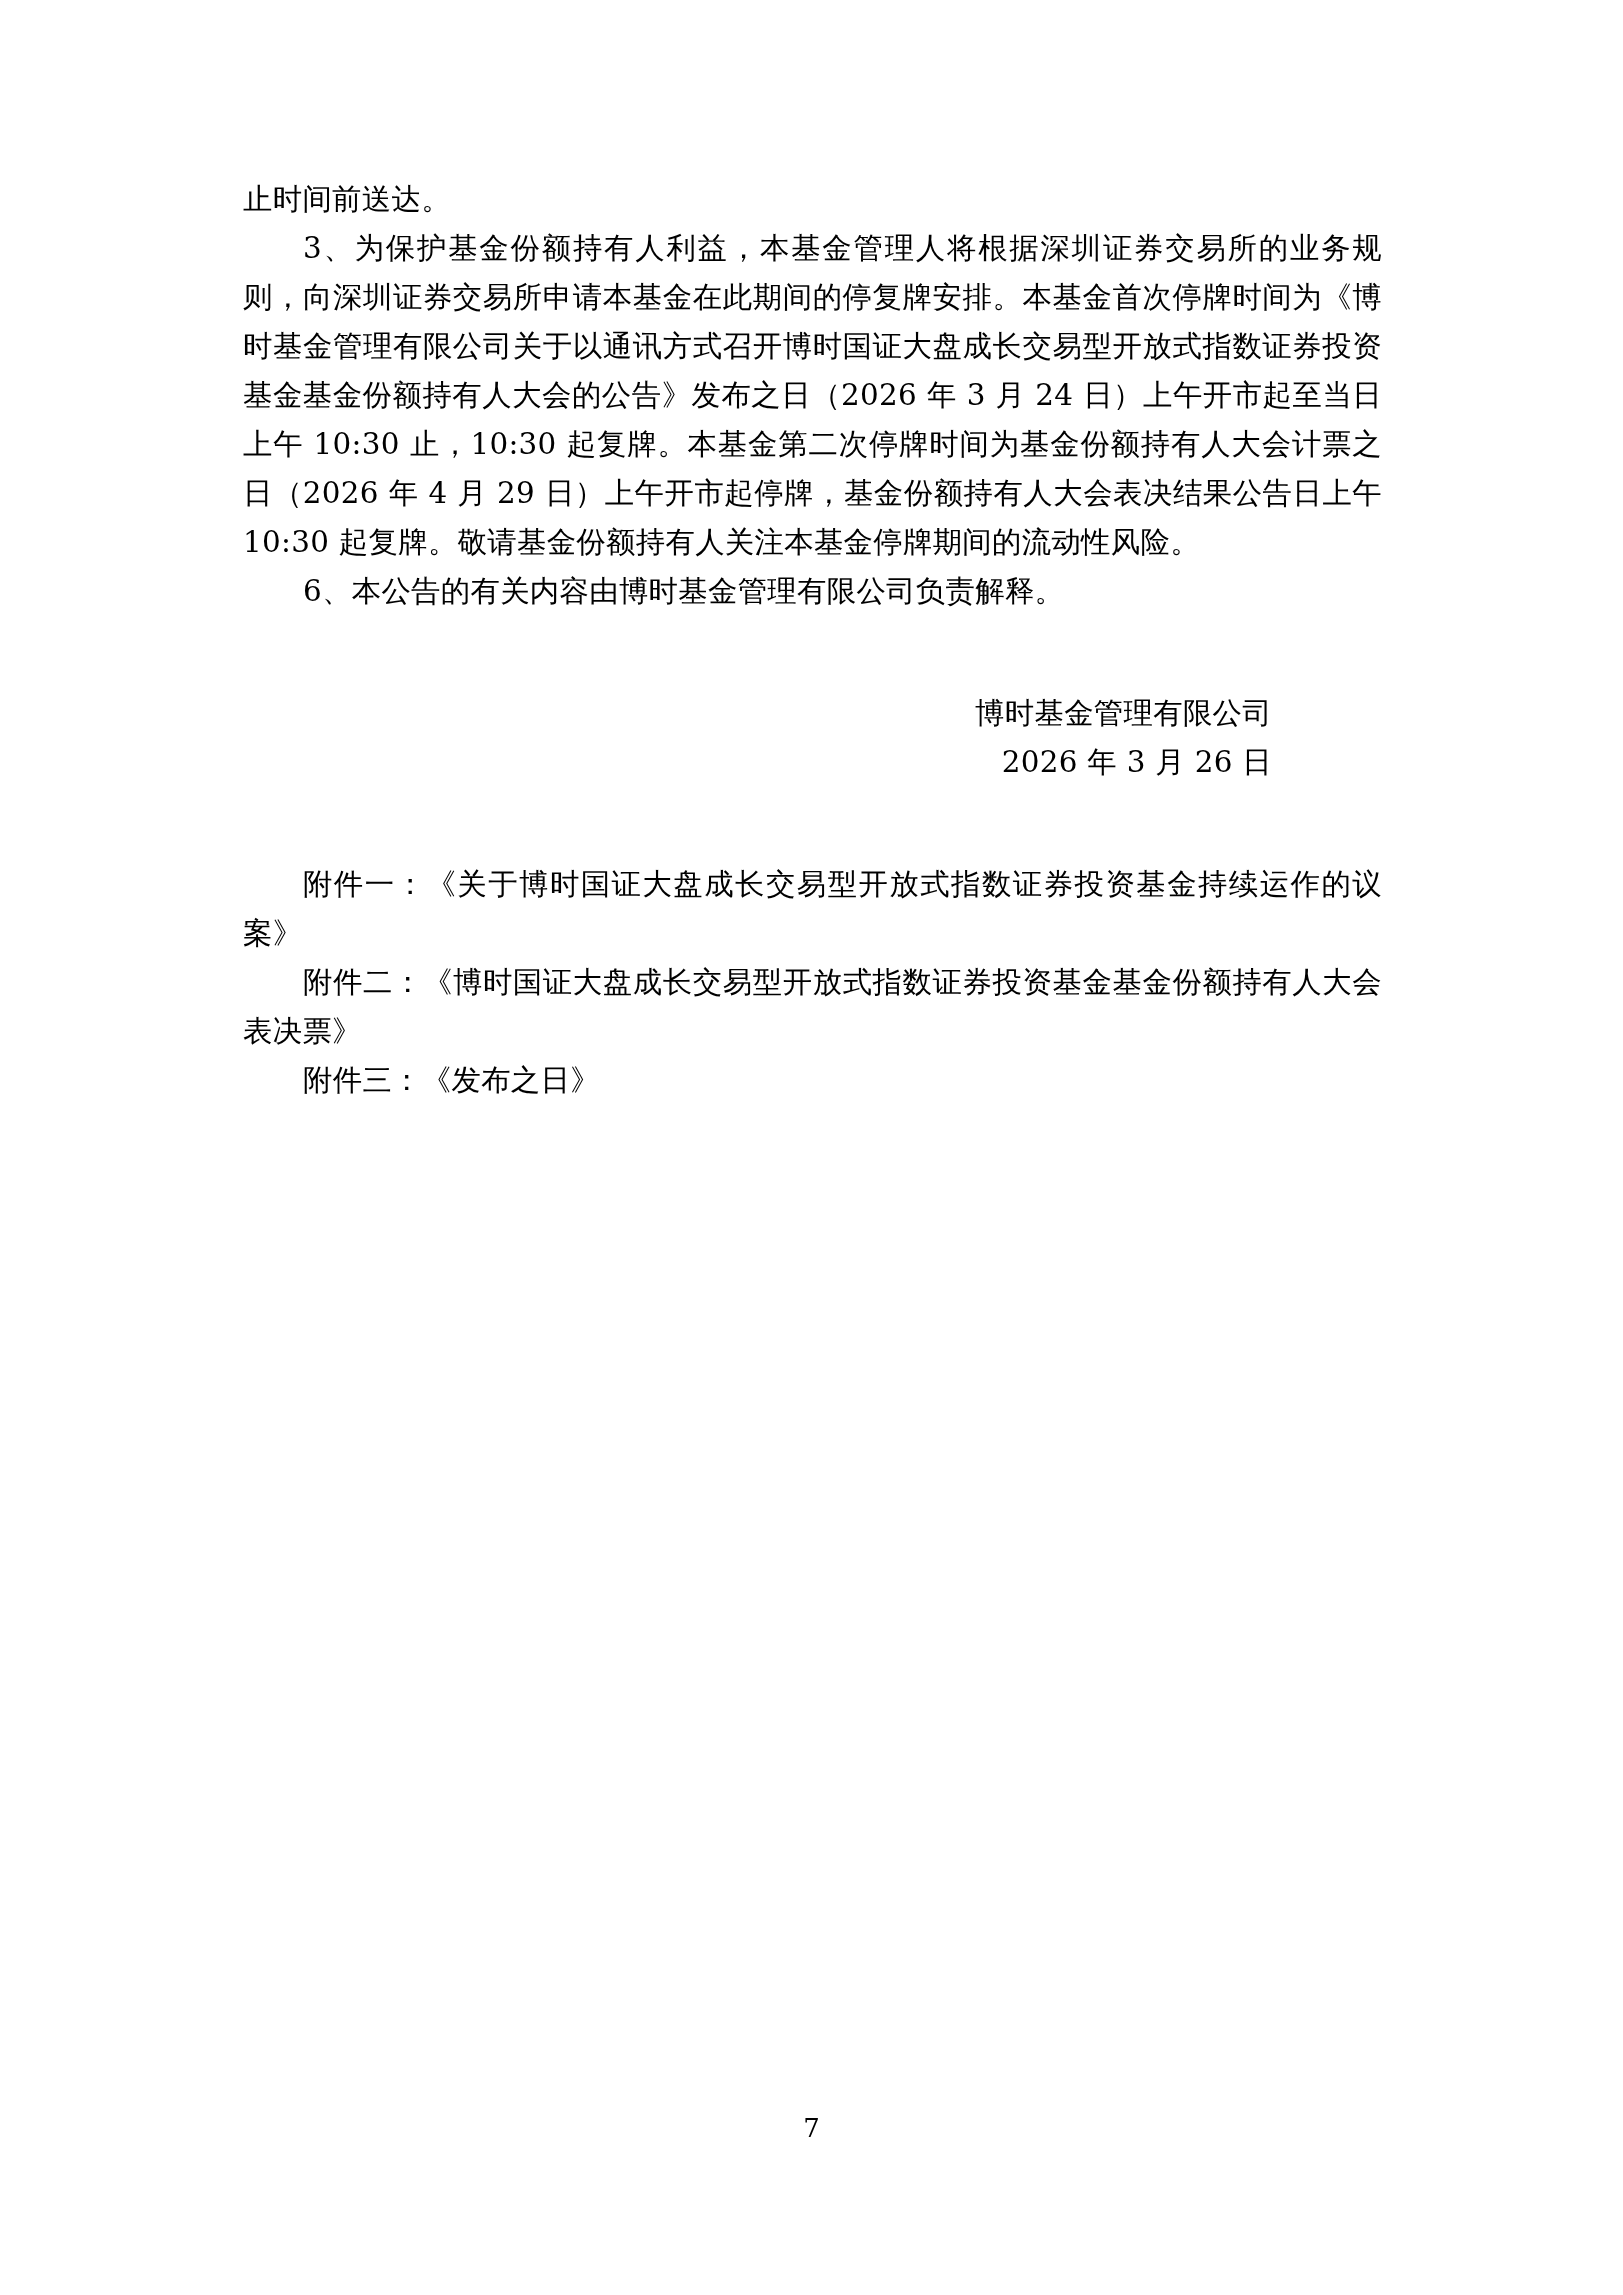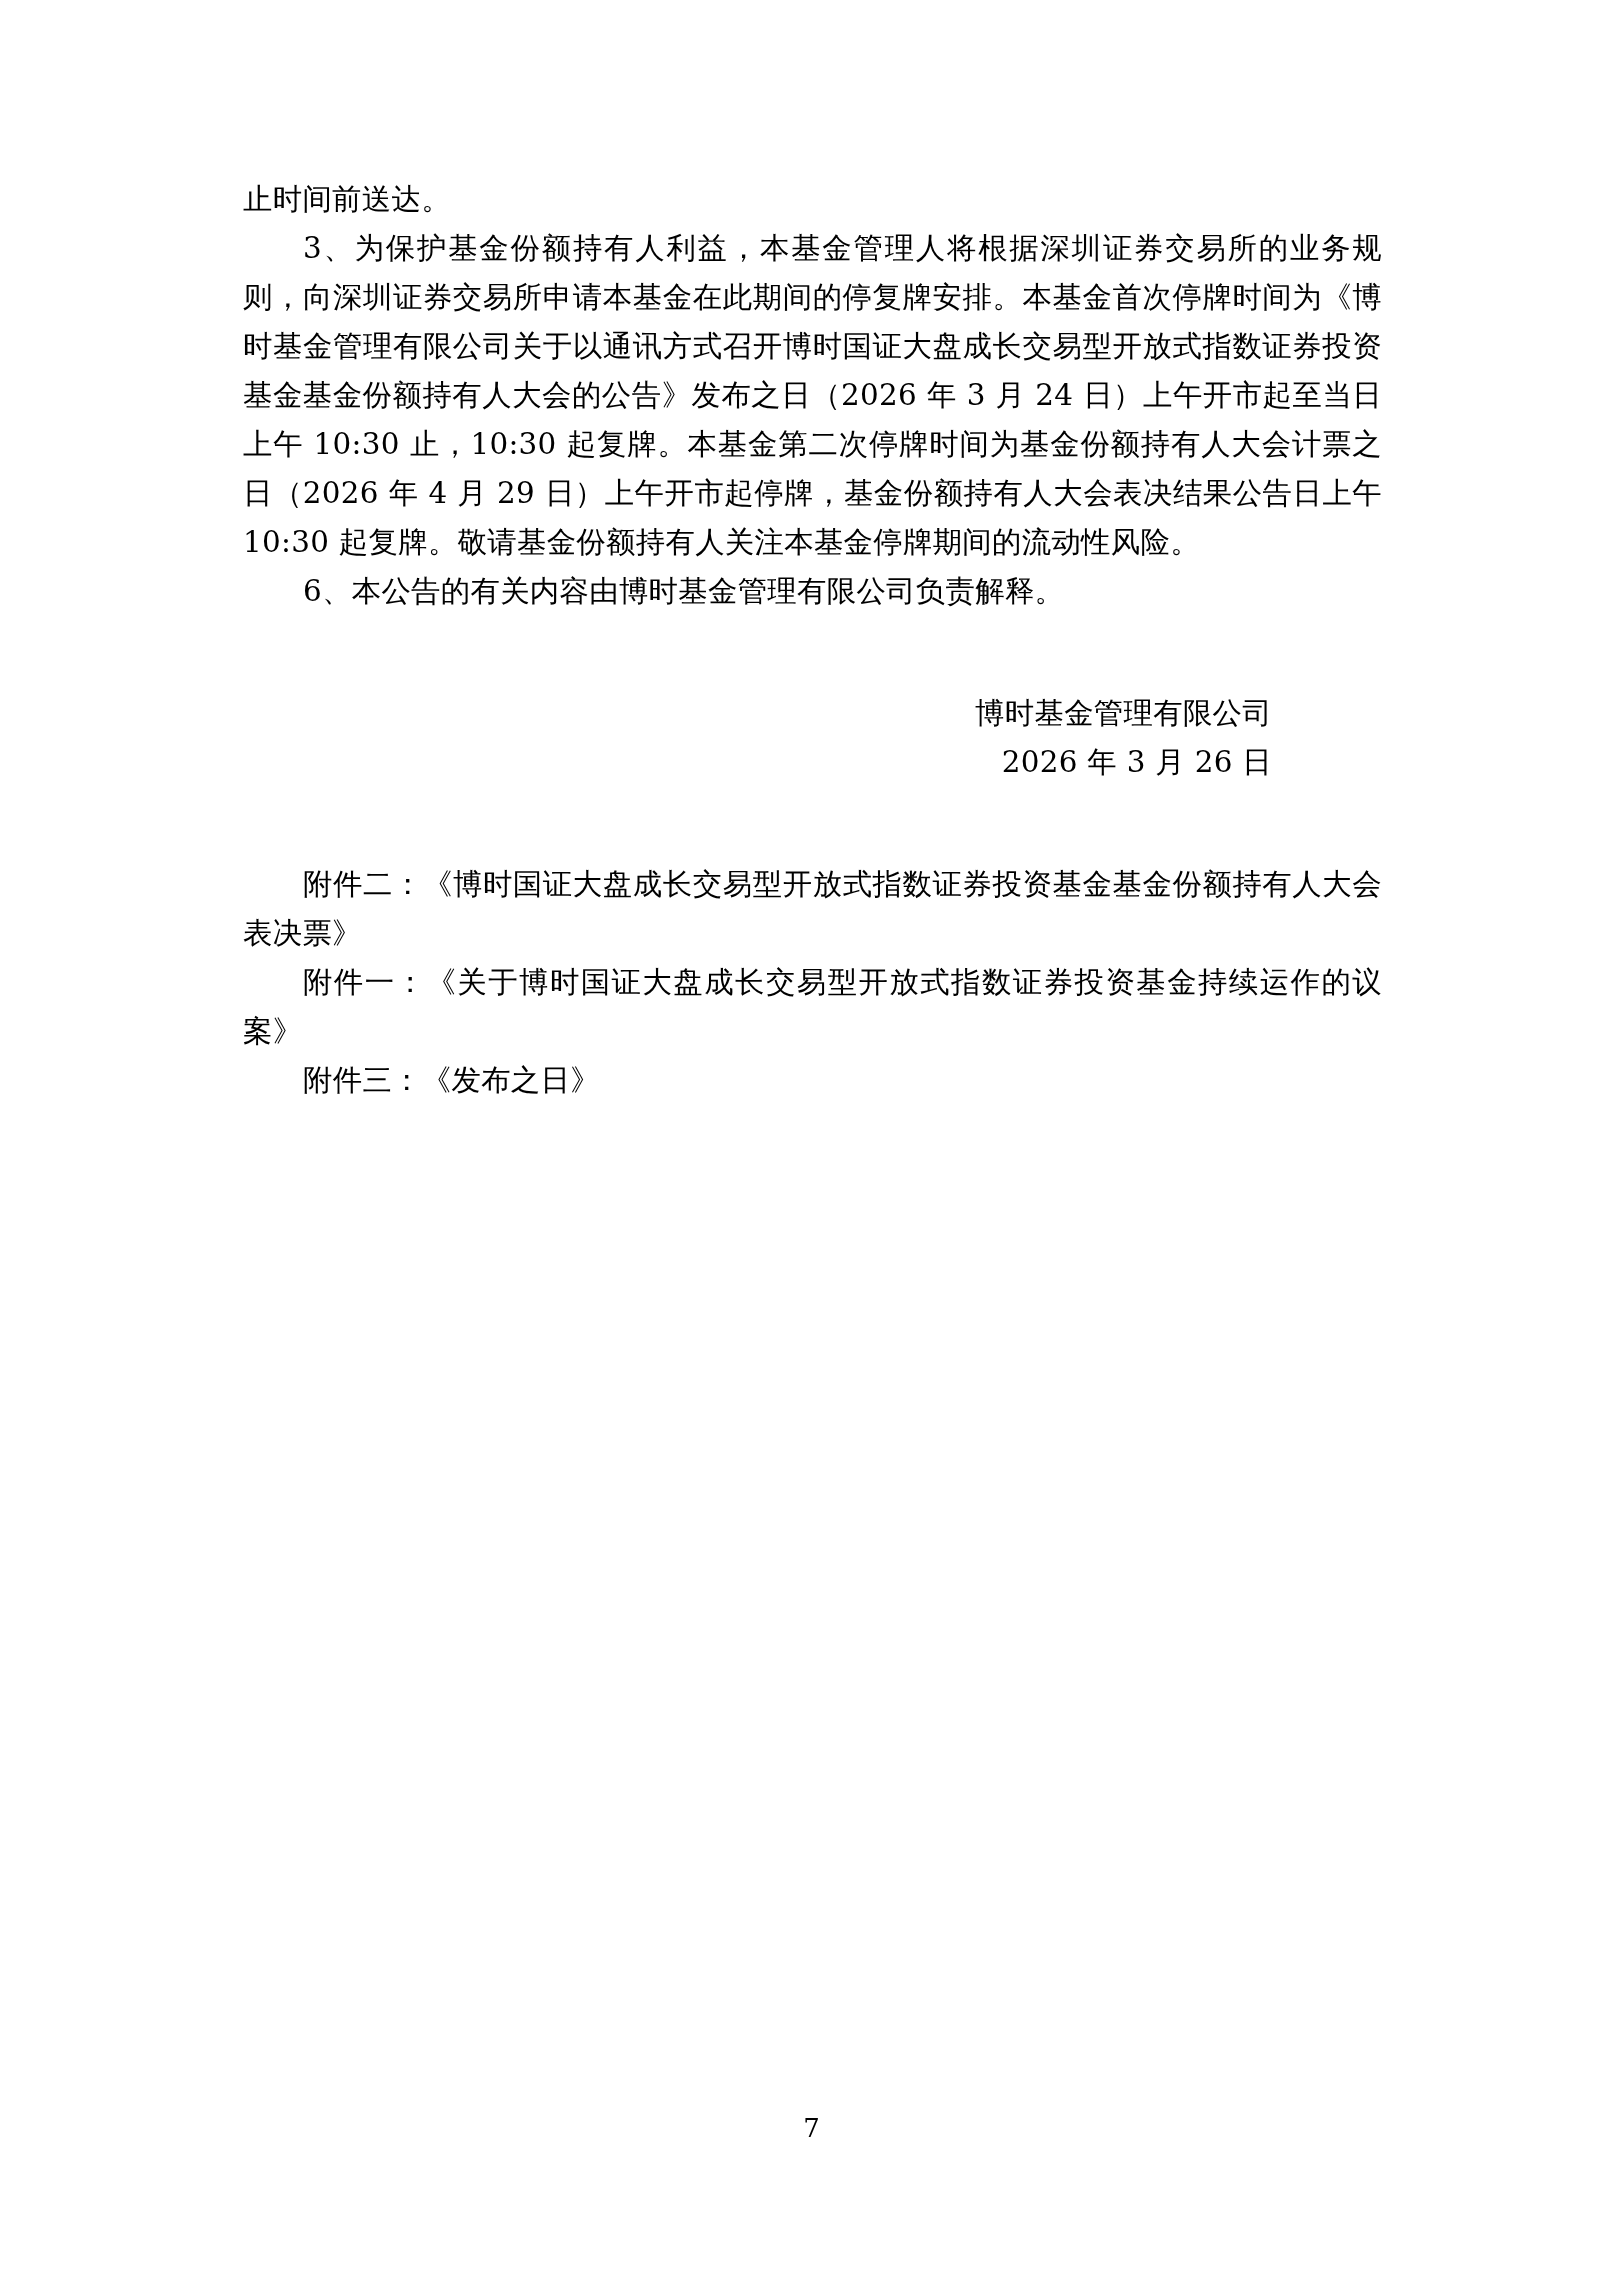--- a/index.html
+++ b/index.html
@@ -96,22 +96,22 @@
     <p class="para indent">3、为保护基金份额持有人利益，本基金管理人将根据深圳证券交易所的业务规则，向深圳证券交易所申请本基金在此期间的停复牌安排。本基金首次停牌时间为《博时基金管理有限公司关于以通讯方式召开博时国证大盘成长交易型开放式指数证券投资基金基金份额持有人大会的公告》发布之日（2026 年 3 月 24 日）上午开市起至当日上午 10:30 止，10:30 起复牌。本基金第二次停牌时间为基金份额持有人大会计票之日（2026 年 4 月 29 日）上午开市起停牌，基金份额持有人大会表决结果公告日上午 10:30 起复牌。敬请基金份额持有人关注本基金停牌期间的流动性风险。</p>
 
     <p class="para indent">6、本公告的有关内容由博时基金管理有限公司负责解释。</p>
 
     <div class="sign-block">
       <div class="sign-line">博时基金管理有限公司</div>
       <div class="sign-line">2026 年 3 月 26 日</div>
     </div>
 
     <div class="attachments">
+      <p class="attach-line">附件一：《关于博时国证大盘成长交易型开放式指数证券投资基金持续运作的议案》</p>
       <p class="attach-line">附件二：《博时国证大盘成长交易型开放式指数证券投资基金基金份额持有人大会表决票》</p>
-      <p class="attach-line">附件一：《关于博时国证大盘成长交易型开放式指数证券投资基金持续运作的议案》</p>
       <p class="attach-line">附件三：《发布之日》</p>
     </div>
 
   </div>
 
   <div class="page-number">7</div>
 
 </div>
 
 

